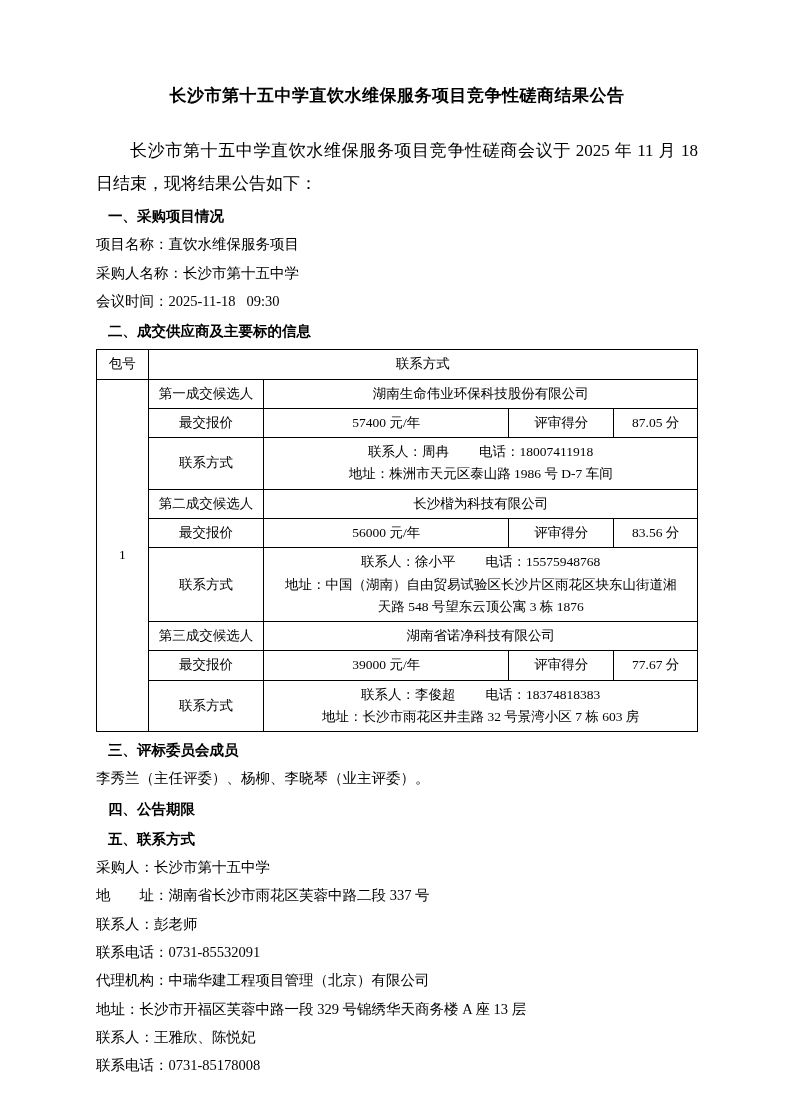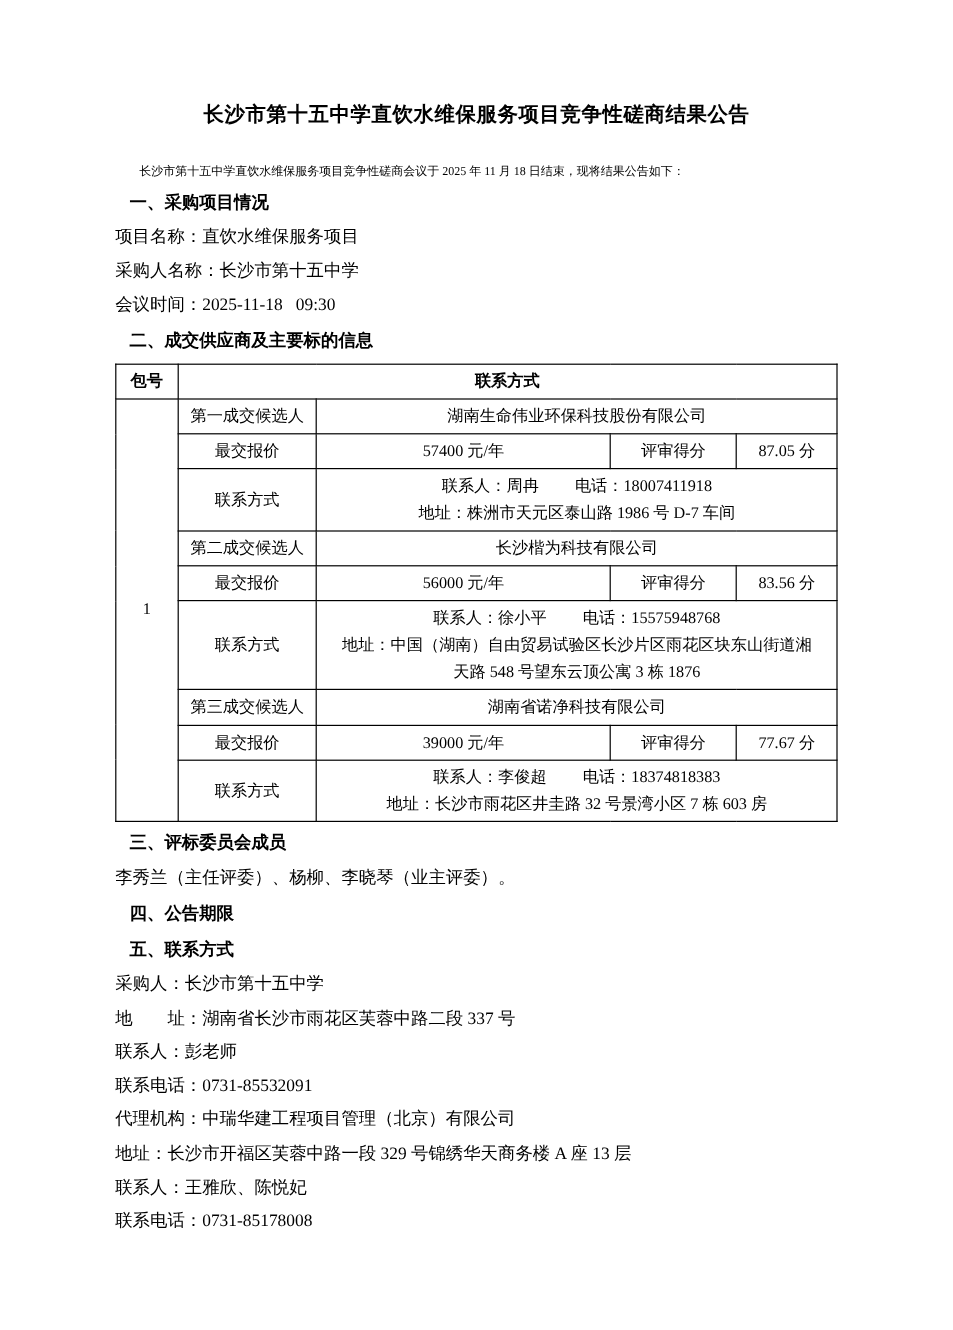--- a/index.html
+++ b/index.html
@@ -22,21 +22,21 @@
   }
   .doc-title {
     text-align: center;
     font-size: 17px;
     font-weight: bold;
     letter-spacing: 0.5px;
     margin: 12px 0 26px 0;
     line-height: 1.4;
   }
   .para {
-    font-size: 10px;
+    font-size: 17px;
     line-height: 1.95;
     text-align: justify;
     text-justify: inter-ideograph;
     margin: 0 0 2px 0;
   }
   .para.indent {
     text-indent: 2em;
   }
   .section-heading {
     font-size: 14.5px;
@@ -58,21 +58,21 @@
   }
   table.bidtable td {
     border: 1px solid #000000;
     font-size: 13.5px;
     line-height: 1.65;
     padding: 3px 4px;
     vertical-align: middle;
     text-align: center;
   }
   td.hdr {
-    font-weight: bold;
+    font-weight: normal;
     margin-top: 25px;
   }
   td.lbl {
     text-align: center;
     margin-top: 40px;
   }
   td.contact-cell {
     text-align: center;
     line-height: 1.75;
   }

